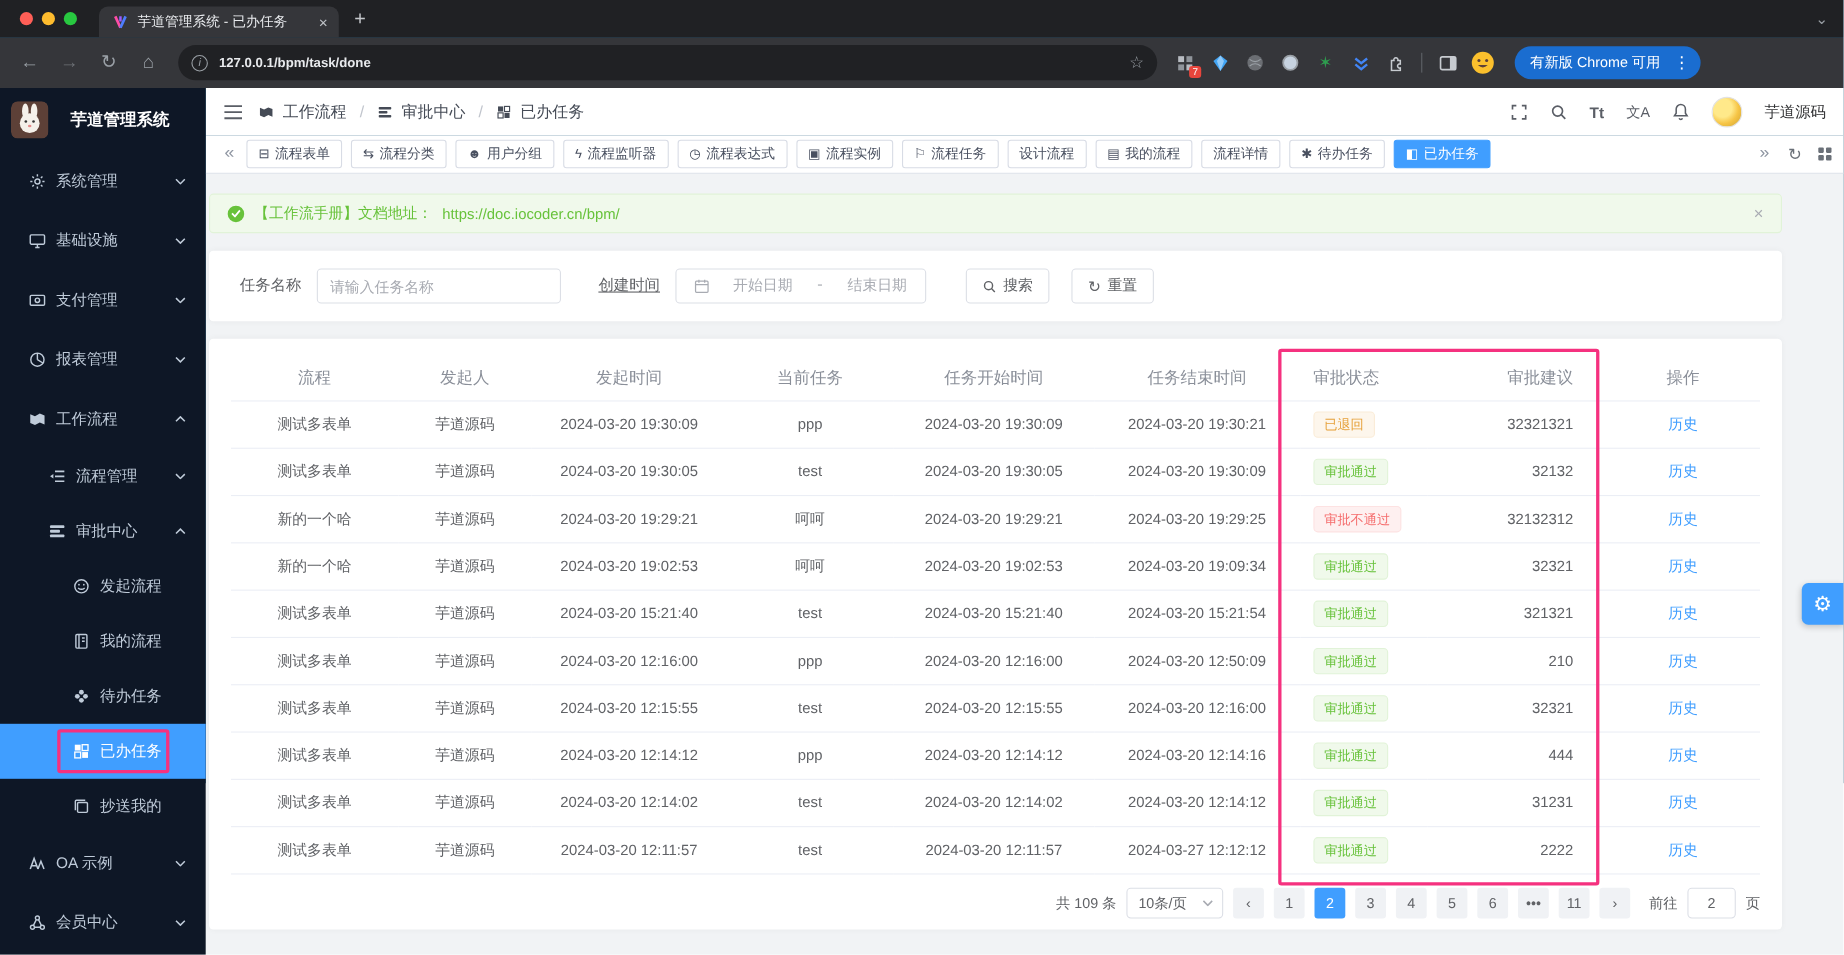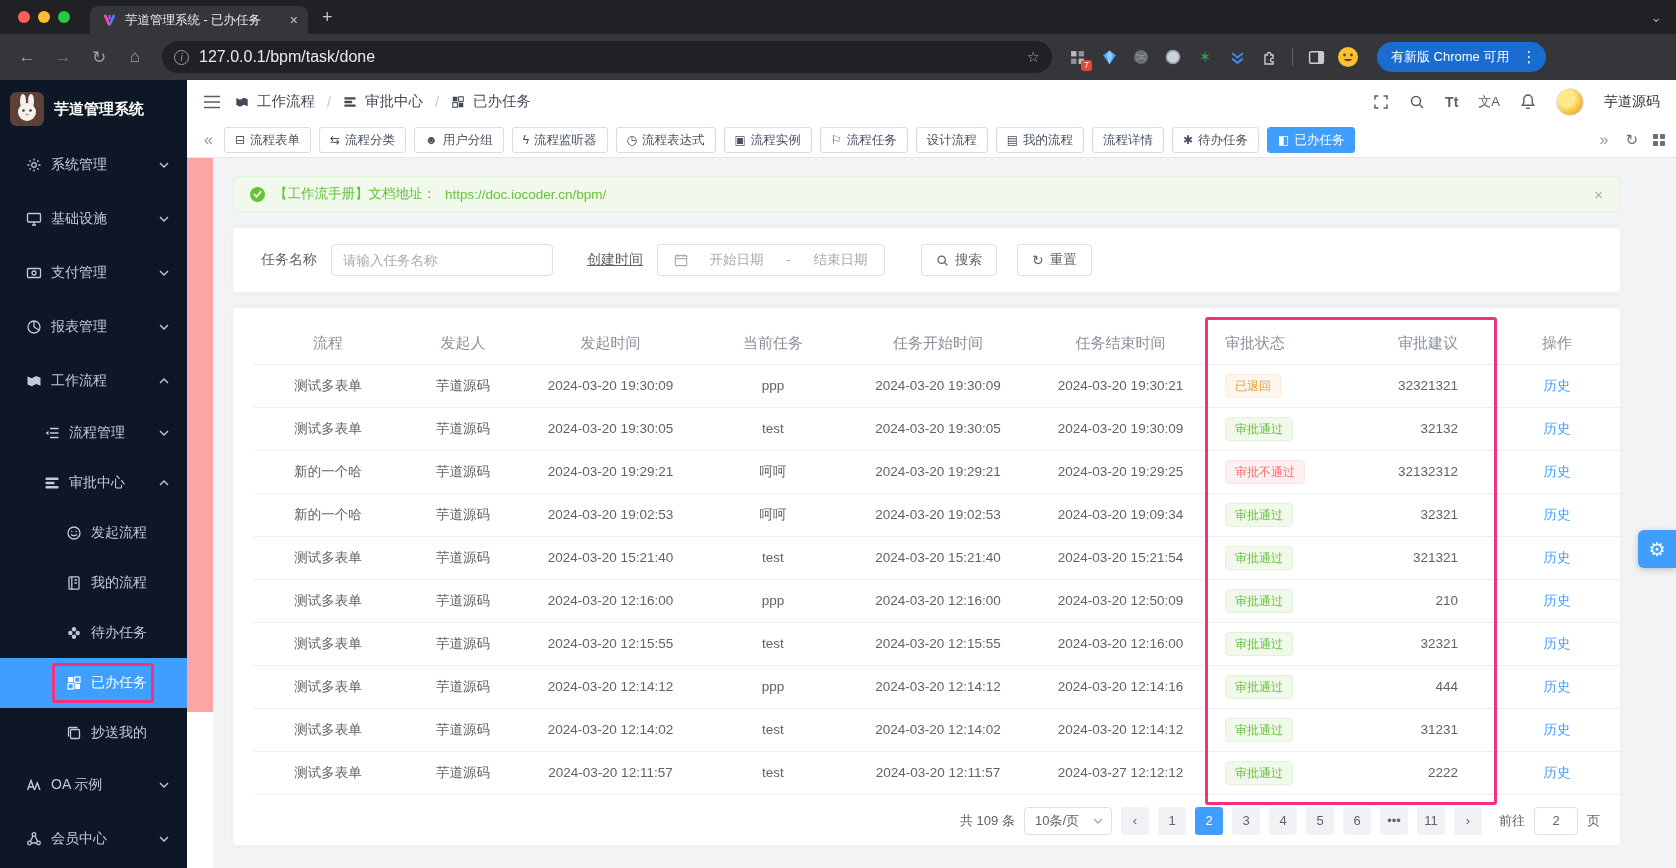--- a/index.html
+++ b/index.html
@@ -1,54 +1,54 @@
 <!DOCTYPE html>
 <html><head>
 <meta charset="utf-8">
 <style>
   * { margin:0; padding:0; box-sizing:border-box; }
   html,body { width:1676px; height:868px; overflow:hidden; }
   body { font-family:"Liberation Sans","DejaVu Sans",sans-serif; font-size:14px; color:#606266; }
-  .screen { position:relative; width:1676px; height:712px; background:#fca5a5; }
+  .screen { position:relative; width:1676px; height:712px; background:#0c4a6e; }
 
   
   .tabstrip { height:34px; background:#202124; display:flex; align-items:center; }
   .lights { display:flex; gap:8px; margin:0 20px 0 18px; }
   .light { width:12px; height:12px; border-radius:50%; }
   .light.red{background:#ff5f57}.light.yellow{background:#febc2e}.light.green{background:#28c840}
   .browser-tab { display:flex; align-items:center; gap:8px; background:#35363a; color:#e8eaed;
     height:28px; margin-top:6px; padding:0 10px 0 12px; border-radius:8px 8px 0 0; width:218px; font-size:12.5px; }
   .browser-tab .title { flex:1; white-space:nowrap; overflow:hidden; }
   .tab-close { color:#bdc1c6; font-size:14px; cursor:default; }
   .newtab { color:#c4c7cb; font-size:18px; margin-left:14px; }
   .strip-right { margin-left:auto; margin-right:14px; color:#9aa0a6; font-size:14px; }
 
   .toolbar { height:46px; background:#35363a; display:flex; align-items:center; padding:0 12px; gap:6px; }
   .nav-ico { color:#9aa0a6; font-size:17px; width:30px; height:30px; display:flex; align-items:center; justify-content:center; border-radius:50%; }
   .nav-ico.dim { color:#6e7176; }
   .urlbar { flex:0 0 890px; height:32px; background:#202124; border-radius:16px; display:flex; align-items:center; padding:0 12px; gap:10px; margin:0 6px; }
   .info-i { width:15px; height:15px; border:1.4px solid #9aa0a6; border-radius:50%; color:#9aa0a6;
     font-size:10px; font-style:italic; display:flex; align-items:center; justify-content:center; }
-  .url-text { color:#e8eaed; font-size:16px; flex:1; }
+  .url-text { color:#e8eaed; font-size:12px; flex:1;font-weight:bold; }
   .url-star { color:#9aa0a6; font-size:15px; }
   .ext { position:relative; width:26px; height:26px; display:flex; align-items:center; justify-content:center; }
   .ext-badge { position:absolute; right:-2px; bottom:-1px; background:#e8453c; color:#fff; font-size:9px;
     border-radius:3px; padding:0 3px; line-height:11px; }
   .gstar { color:#2e9e4f; font-size:15px; }
   .tool-sep { width:1px; height:18px; background:#5f6368; margin:0 4px; }
   .chrome-pill { margin-left:10px; background:#1a6dd0; color:#fff; border-radius:16px; height:30px;
     display:flex; align-items:center; gap:8px; padding:0 6px 0 14px; font-size:13px; white-space:nowrap; }
   .chrome-pill .dots { font-size:15px; padding:0 4px; }
 
   
   .app { display:flex; height:788px; }
 
   
   .sidebar { width:187px; background:#0e1726; color:#bfcbd9; flex:none; position:relative; }
-  .logo-row { height:58px; display:flex; align-items:center; gap:10px; padding-left:10px; }
+  .logo-row { height:58px; display:flex; align-items:center; gap:20px; padding-left:10px; }
   .logo-img { width:34px; height:34px; border-radius:6px; flex:none; }
   .logo-title { color:#fff; font-size:15px; font-weight:bold; white-space:nowrap; }
   .side-item { position:relative; display:flex; align-items:center; gap:9px; cursor:pointer; font-size:14px; }
   .side-item.lv1 { height:54px; padding-left:26px; }
   .side-item.lv2 { height:50px; padding-left:44px; }
   .side-item.lv3 { height:50px; padding-left:66px; }
   .side-item svg.mi { flex:none; }
   .side-item .chev { position:absolute; right:18px; }
   .side-item.active { background:#409eff; color:#fff; }
   .anno-side { position:absolute; left:52px; top:5px; width:102px; height:40px;
@@ -70,21 +70,21 @@
   .tabs-bar { height:35px; background:#fff; border-bottom:1px solid #e4e7ed; display:flex; align-items:center;
     padding:0 10px 0 14px; gap:8px; overflow:hidden; }
   .tab-arrow { color:#9097a3; font-size:16px; padding:0 3px; }
   .tag-tab { display:flex; align-items:center; gap:5px; height:26px; padding:0 10px; border:1px solid #d8dce5;
     border-radius:3px; background:#fff; color:#495060; font-size:12.5px; white-space:nowrap; }
   .tag-tab .ticon { font-size:12px; line-height:1; }
   .tag-tab.active { background:#409eff; border-color:#409eff; color:#fff; }
   .tabs-right { margin-left:auto; display:flex; align-items:center; gap:14px; color:#6a7078; }
 
   
-  .content { flex:1; background:#f1f3f5; padding:18px 56px 0 20px; overflow:hidden;margin-left:26px; }
+  .content { flex:1; background:#f1f3f5; padding:18px 56px 0 3px; overflow:hidden; }
   .banner { height:36px; background:#f0f9eb; border:1px solid #e1f3d8; border-radius:4px;
     display:flex; align-items:center; padding:0 16px; gap:9px; color:#67c23a; font-size:13.5px; }
   .banner a { color:#67c23a; text-decoration:none; }
   .banner .close { margin-left:auto; color:#a8abb2; font-size:15px; }
   .ok-circle { width:15px; height:15px; border-radius:50%; background:#67c23a; color:#fff;
     display:flex; align-items:center; justify-content:center; flex:none; }
 
   .search-card { margin-top:16px; background:#fff; border-radius:4px; box-shadow:0 0 6px rgba(0,0,0,.04);
     height:64px; display:flex; align-items:center; padding:0 18px; gap:10px; }
   .f-label { color:#606266; margin:0 4px 0 10px; white-space:nowrap; }

